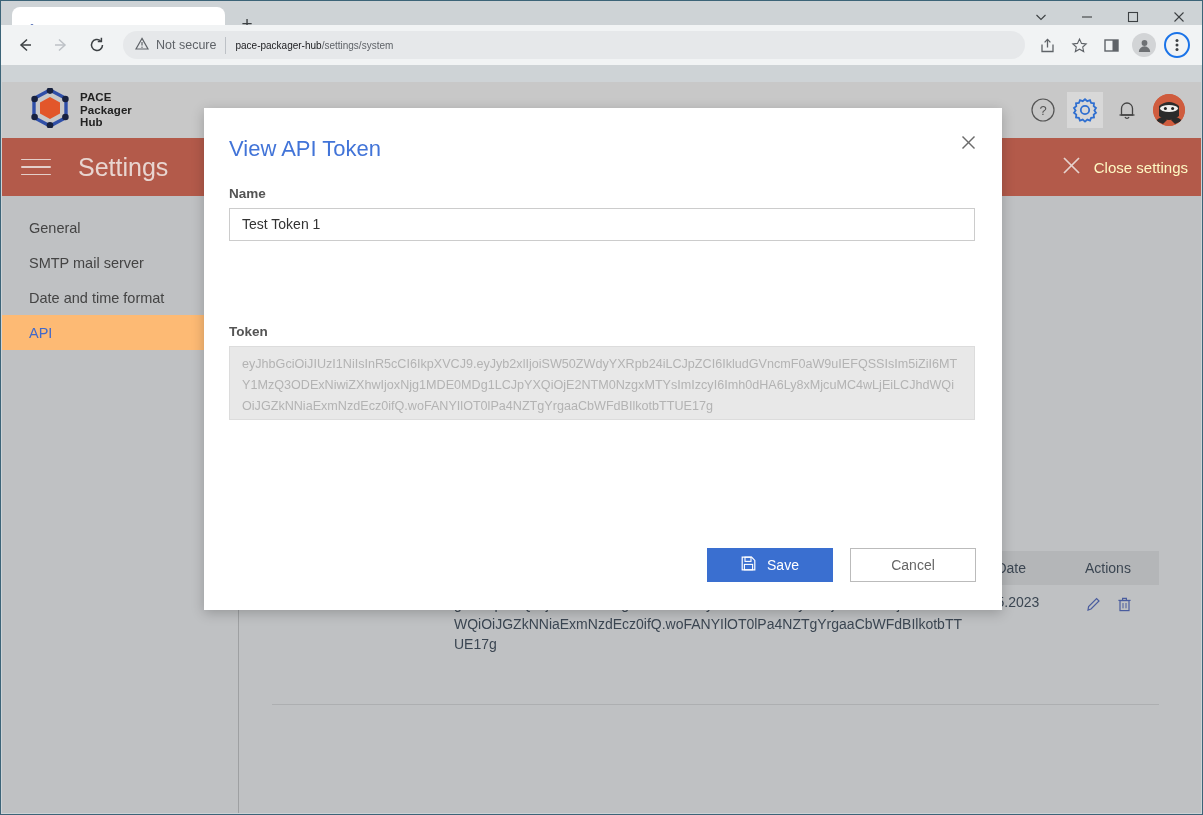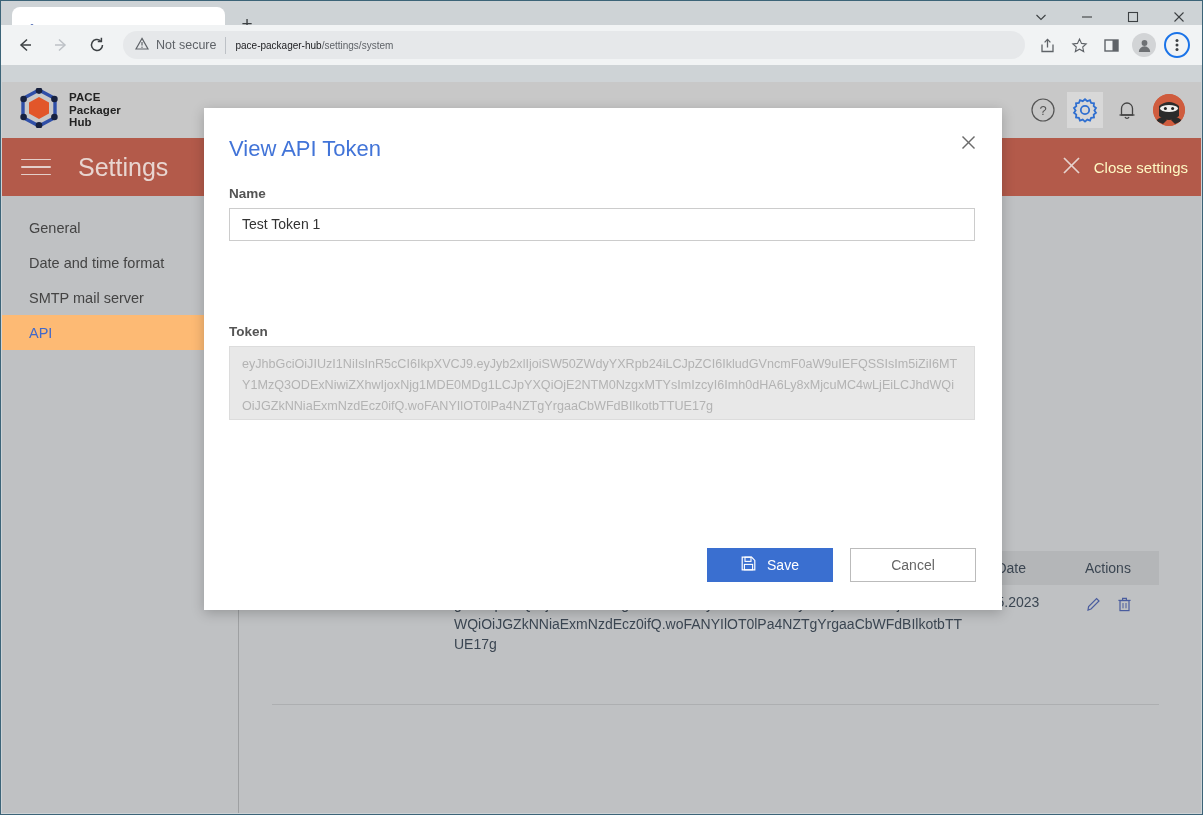--- a/index.html
+++ b/index.html
@@ -112,21 +112,21 @@
     position: absolute; top: 81px; left: 1px; right: 1px; bottom: 1px;
     background: #bfc1c3;
     overflow: hidden;
   }
 
   .app-header {
     position: absolute; top: 0; left: 0; right: 0; height: 56px;
     background: #c8c8c8;
     display: flex; align-items: center;
   }
-  .logo-wrap { display: flex; align-items: center; padding-left: 18px; gap: 11px; }
+  .logo-wrap { display: flex; align-items: center; padding-left: 29px; gap: 11px; }
   .logo-text {
     font-size: 11.5px; font-weight: bold; color: #222;
     line-height: 12.5px; letter-spacing: .1px;
   }
   .header-icons {
     margin-left: auto; display: flex; align-items: center; gap: 6px;
     padding-right: 14px;
   }
   .hicon {
     width: 36px; height: 36px;
@@ -441,22 +441,22 @@
               <line x1="17" y1="2" x2="2" y2="17" stroke="#e6d2cd" stroke-width="1.7"></line>
             </svg>
         </span>
         <span>Close settings</span>
       </div>
     </div>
 
     <div class="sidebar">
       <div style="height:14px"></div>
       <div class="side-item">General</div>
+      <div class="side-item">SMTP mail server</div>
       <div class="side-item">Date and time format</div>
-      <div class="side-item">SMTP mail server</div>
       <div class="side-item active">API</div>
     </div>
 
     <div class="content">
       <div class="content-note">andard HTTP response</div>
       <div class="bg-table">
         <div class="bg-thead">
           <div class="bg-th th-name">Name</div>
           <div class="bg-th th-token">Token</div>
           <div class="bg-th th-end">nd Date</div>

